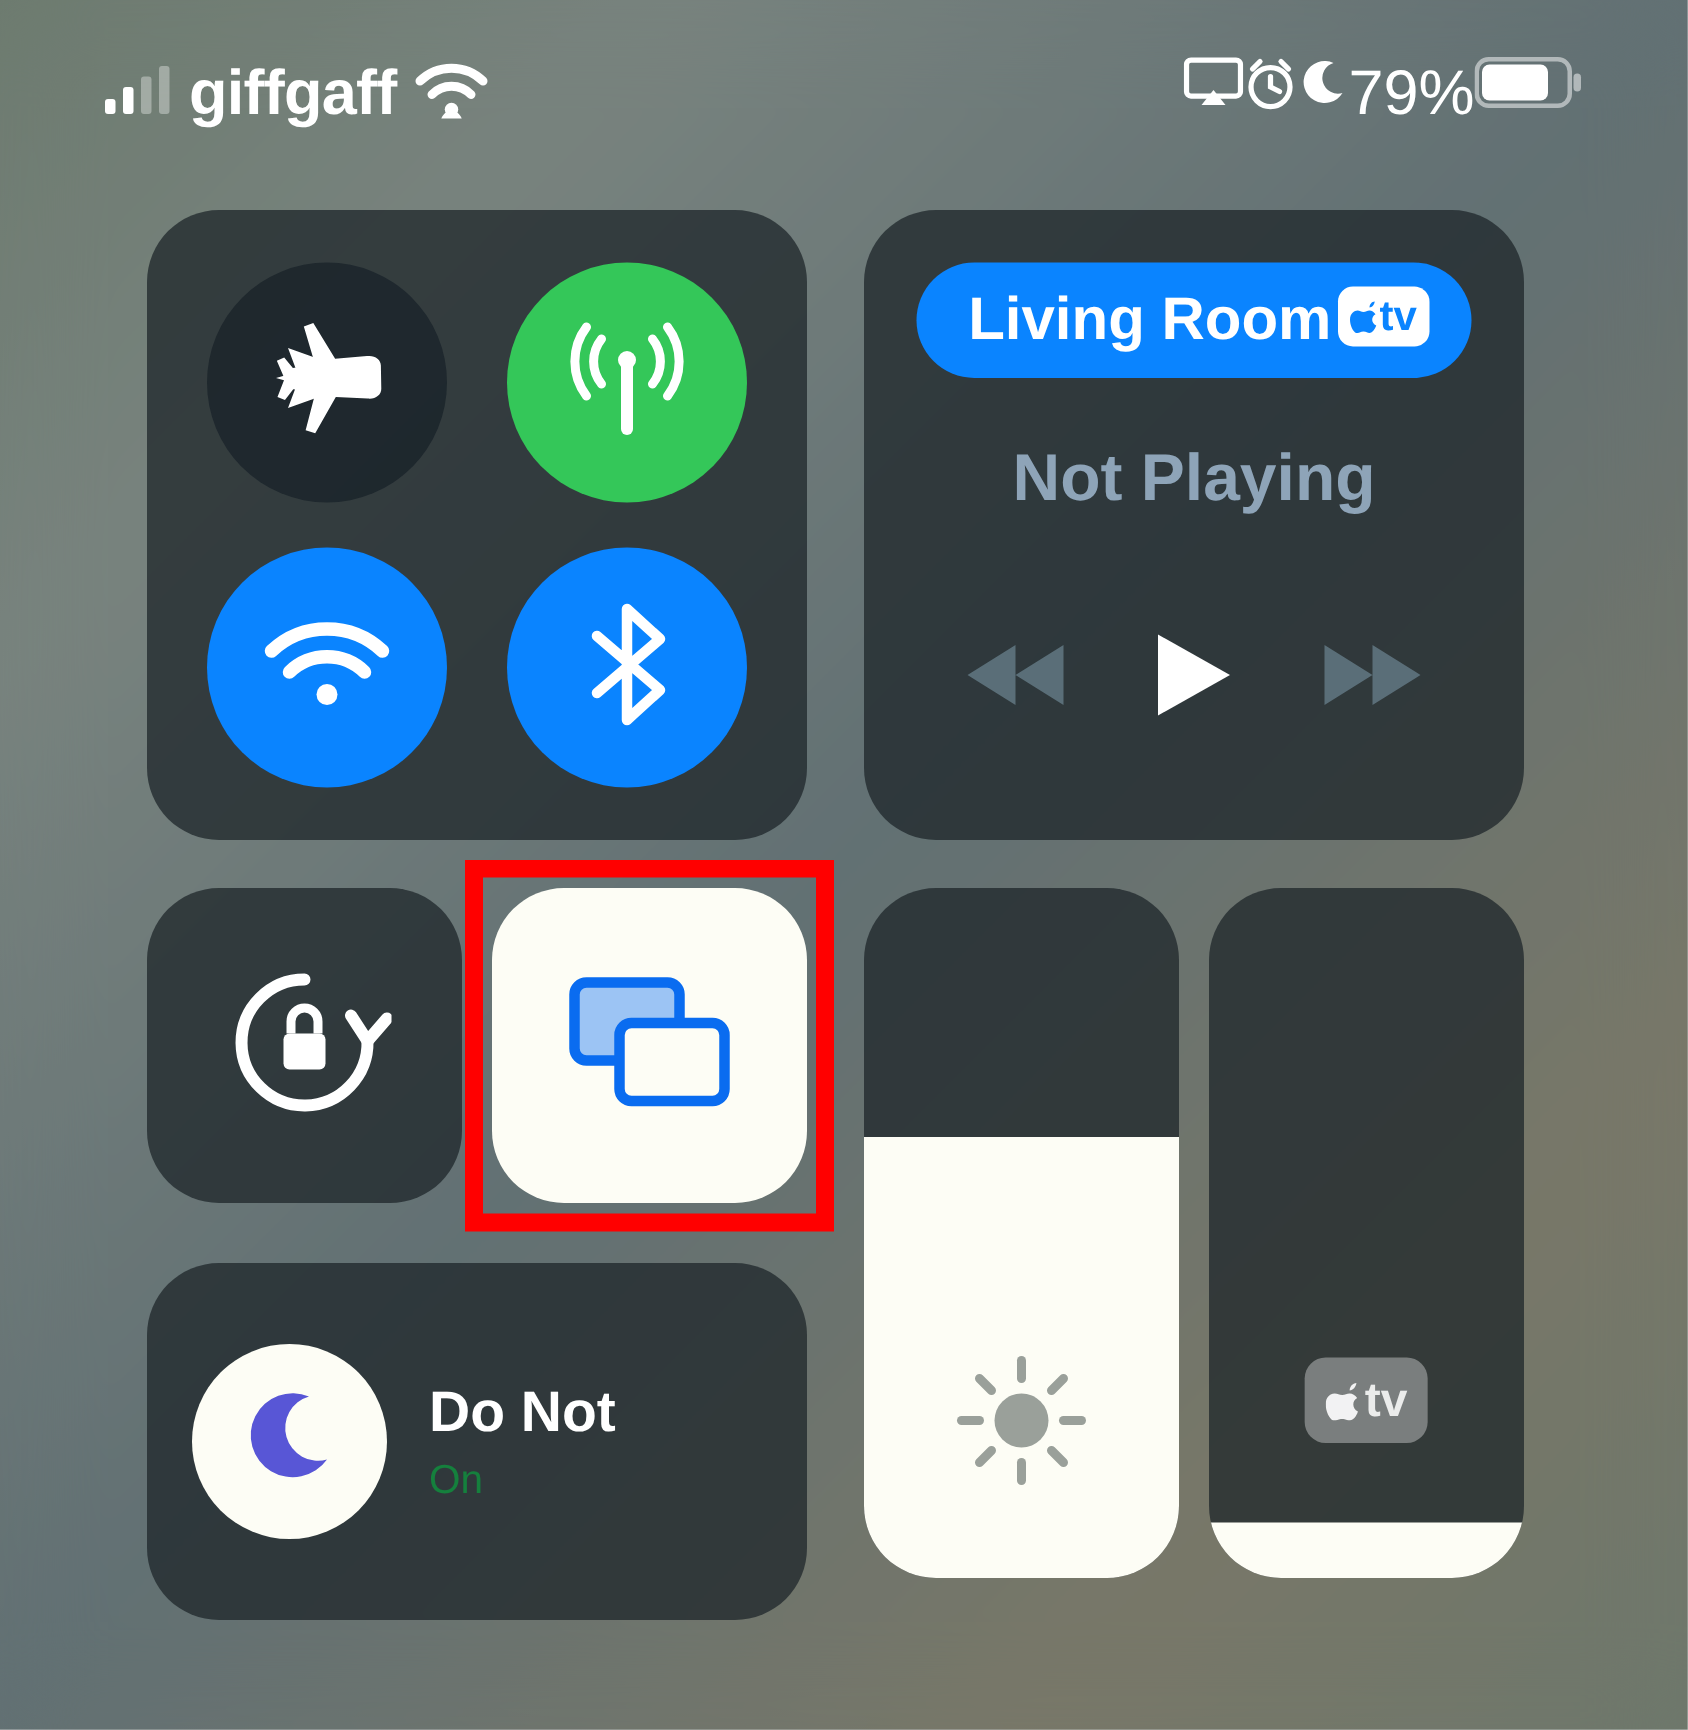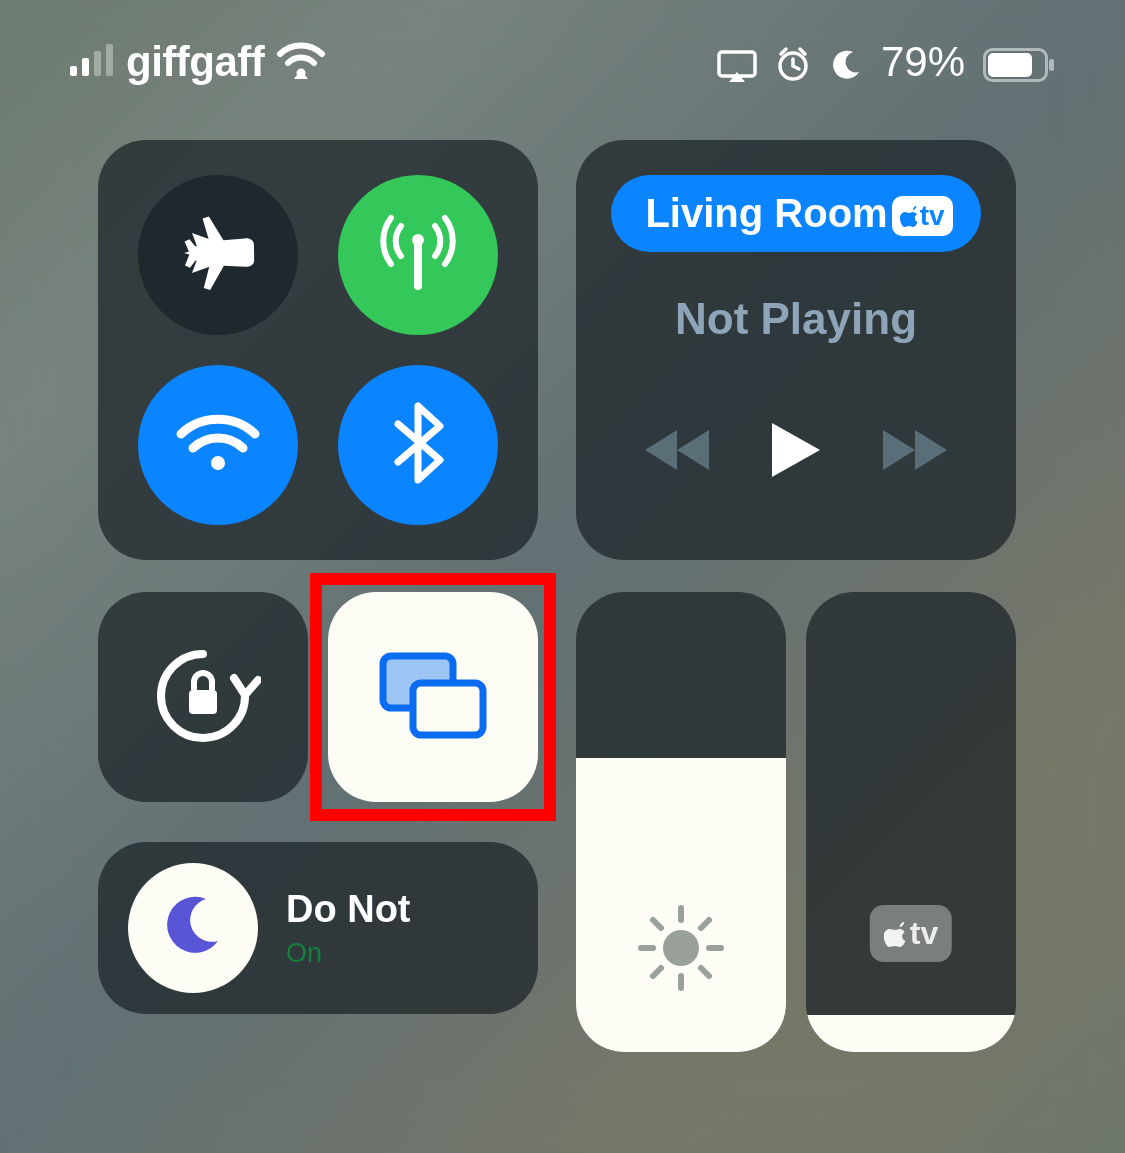--- a/index.html
+++ b/index.html
@@ -22,21 +22,21 @@
       top: 38px;
       left: 0; right: 0;
       display: flex;
       justify-content: space-between;
       align-items: center;
       padding: 0 70px;
       color: #fff;
       font-weight: 600;
     }
     .status-left { display: flex; align-items: center; gap: 12px; }
-    .status-right { display: flex; align-items: flex-end; gap: 18px; }
+    .status-right { display: flex; align-items: flex-start; }
     .carrier { font-size: 42px; letter-spacing: -0.5px; }
     .battery-pct { font-size: 42px; font-weight: 500; }
 
     .panel {
       background: rgba(30,38,42,0.75);
       border-radius: 48px;
     }
 
     
     .connectivity {
@@ -67,21 +67,21 @@
       display: flex;
       flex-direction: column;
       align-items: center;
       padding: 35px 30px 30px 30px;
     }
     .pill {
       background: #0a84ff;
       border-radius: 40px;
       padding: 16px 28px 16px 34px;
       display: flex;
-      align-items: flex-end;
+      align-items: flex-start;
       gap: 4px;
       color: #fff;
       font-size: 40px;
       font-weight: 600;
     }
     .atv-badge {
       background: #fff;
       color: #0a84ff;
       border-radius: 10px;
       padding: 4px 8px;
@@ -134,21 +134,21 @@
     }
     .slider-icon {
       position: absolute;
       bottom: 50px; left: 50%; transform: translateX(-50%);
     }
 
     
     .dnd {
       position: absolute;
       left: 98px; top: 842px;
-      width: 440px; height: 172px;
+      width: 440px; height: 238px;
       background: rgba(30,38,42,0.75);
       display: flex;
       align-items: center;
       padding: 0 30px;
       gap: 28px;
     }
     .dnd-circle {
       width: 130px; height: 130px;
       border-radius: 50%;
       background: #fdfdf5;

